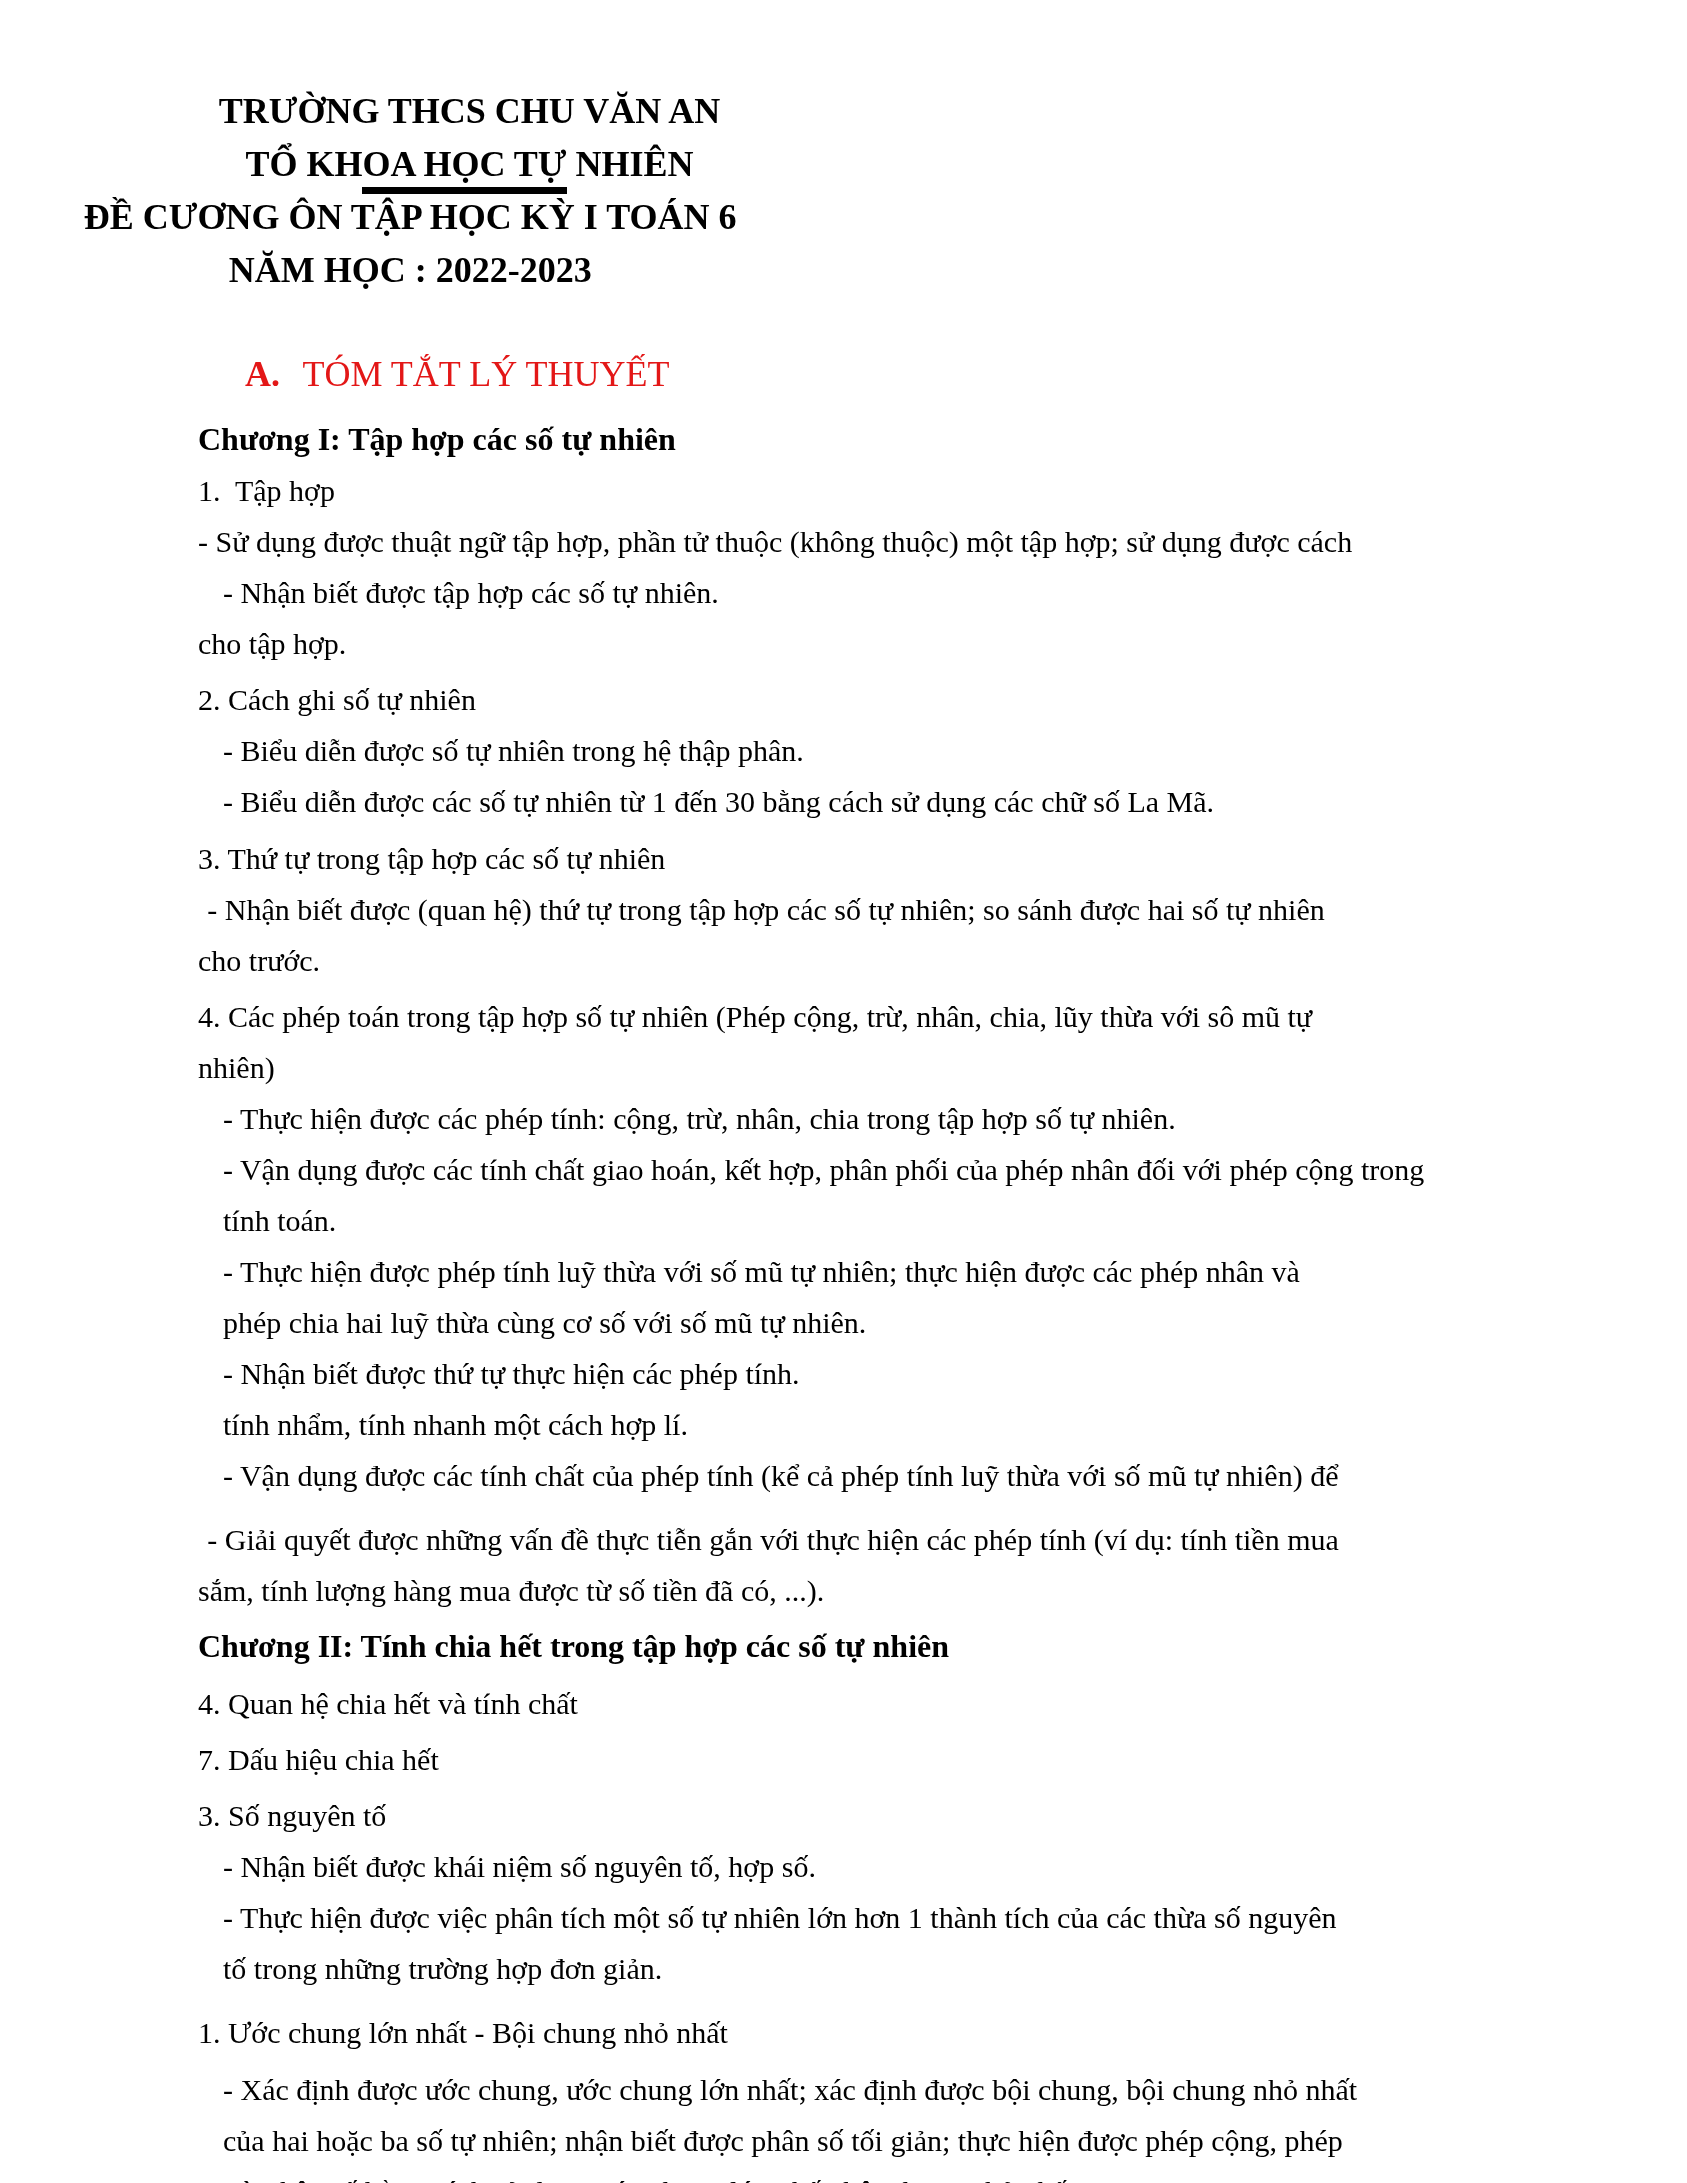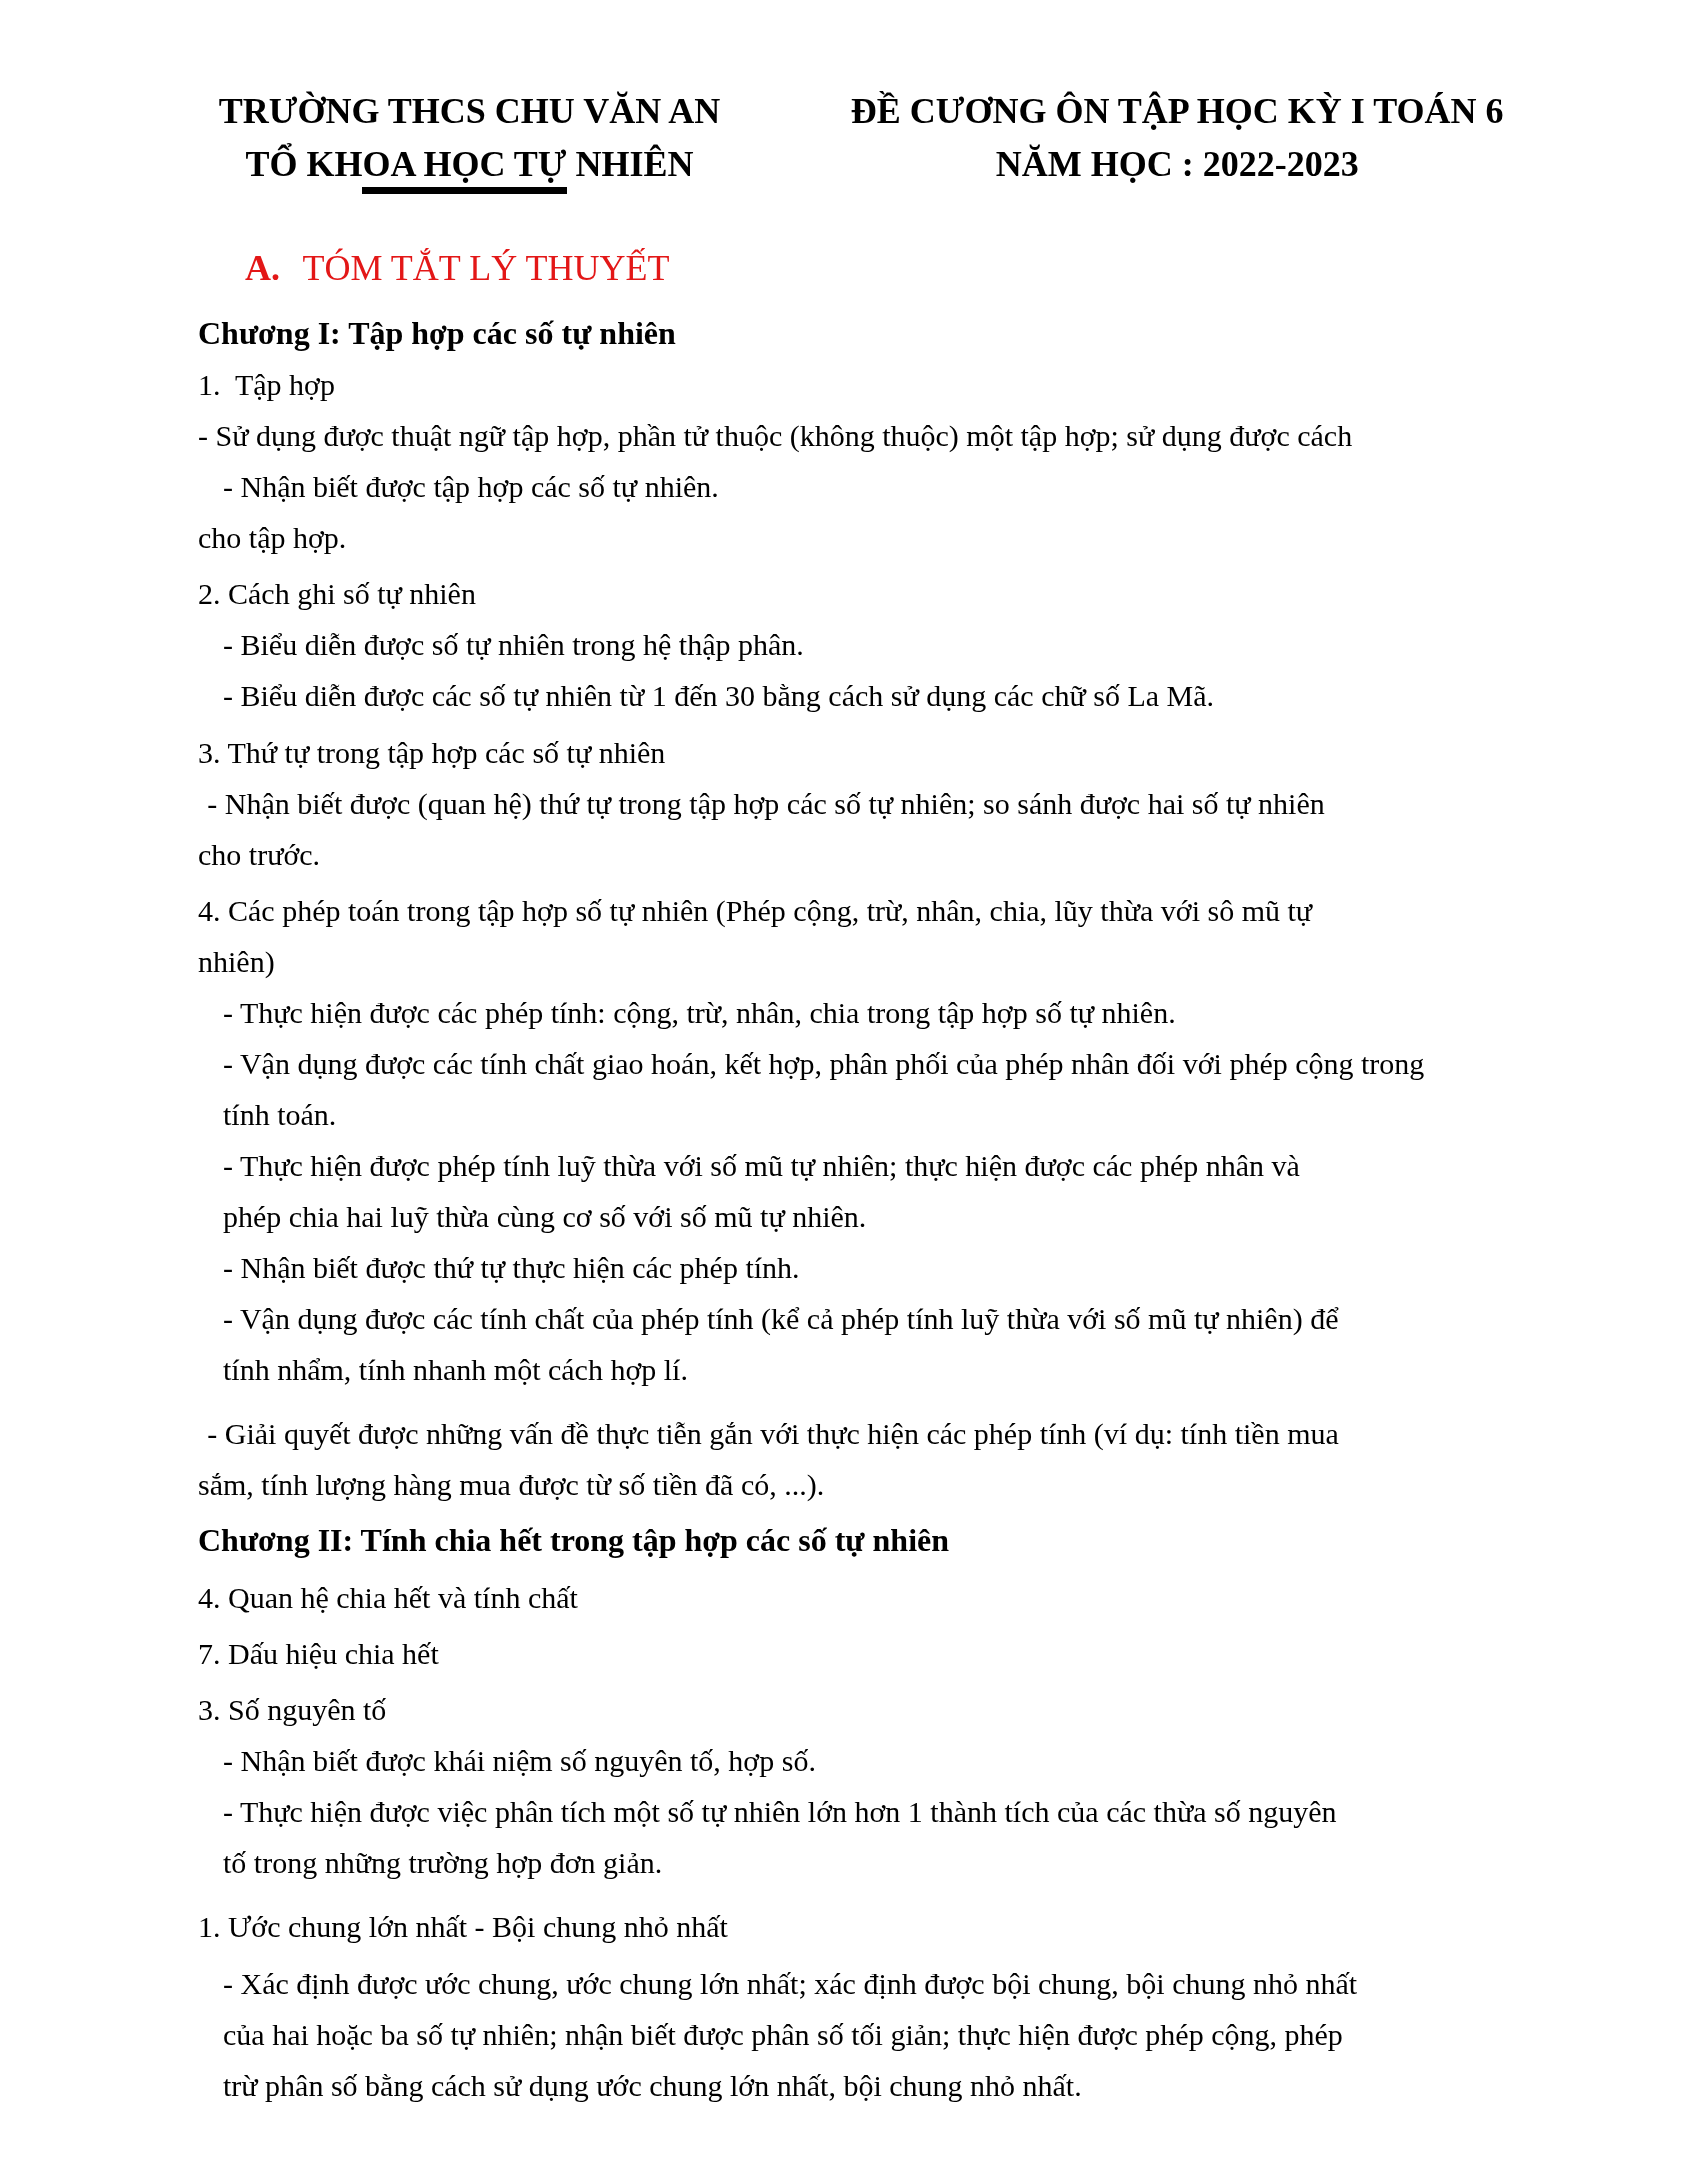--- a/index.html
+++ b/index.html
@@ -9,20 +9,21 @@
     height:2183px;
     background:#ffffff;
     color:#000;
     font-family:"Liberation Serif","DejaVu Serif",serif;
     overflow:hidden;
   }
   
   .header{
     display:flex;
     padding-top:85px;
+    flex-direction:column;
   }
   .header .left{
     width:595px;
     margin-left:172px;
     text-align:center;
     font-weight:bold;
     font-size:36px;
     line-height:53px;
   }
   .header .right{
@@ -100,22 +101,22 @@
       <div class="line n1">- Nhận biết được (quan hệ) thứ tự trong tập hợp các số tự nhiên; so sánh được hai số tự nhiên</div>
       <div class="line n0">cho trước.</div>
       <div class="line n0 gap-sm">4. Các phép toán trong tập hợp số tự nhiên (Phép cộng, trừ, nhân, chia, lũy thừa với sô mũ tự</div>
       <div class="line n0">nhiên)</div>
       <div class="line n2">- Thực hiện được các phép tính: cộng, trừ, nhân, chia trong tập hợp số tự nhiên.</div>
       <div class="line n2">- Vận dụng được các tính chất giao hoán, kết hợp, phân phối của phép nhân đối với phép cộng trong</div>
       <div class="line n2">tính toán.</div>
       <div class="line n2">- Thực hiện được phép tính luỹ thừa với số mũ tự nhiên; thực hiện được các phép nhân và</div>
       <div class="line n2">phép chia hai luỹ thừa cùng cơ số với số mũ tự nhiên.</div>
       <div class="line n2">- Nhận biết được thứ tự thực hiện các phép tính.</div>
+      <div class="line n2">tính nhẩm, tính nhanh một cách hợp lí.</div>
       <div class="line n2">- Vận dụng được các tính chất của phép tính (kể cả phép tính luỹ thừa với số mũ tự nhiên) để</div>
-      <div class="line n2">tính nhẩm, tính nhanh một cách hợp lí.</div>
       <div class="line n1 gap-md">- Giải quyết được những vấn đề thực tiễn gắn với thực hiện các phép tính (ví dụ: tính tiền mua</div>
       <div class="line n0">sắm, tính lượng hàng mua được từ số tiền đã có, ...).</div>
       <div class="line n0 bold gap-sm">Chương II: Tính chia hết trong tập hợp các số tự nhiên</div>
       <div class="line n0 gap-sm">4. Quan hệ chia hết và tính chất</div>
       <div class="line n0 gap-sm">7. Dấu hiệu chia hết</div>
       <div class="line n0 gap-sm">3. Số nguyên tố</div>
       <div class="line n2">- Nhận biết được khái niệm số nguyên tố, hợp số.</div>
       <div class="line n2">- Thực hiện được việc phân tích một số tự nhiên lớn hơn 1 thành tích của các thừa số nguyên</div>
       <div class="line n2">tố trong những trường hợp đơn giản.</div>
       <div class="line n0 gap-md">1. Ước chung lớn nhất - Bội chung nhỏ nhất</div>

